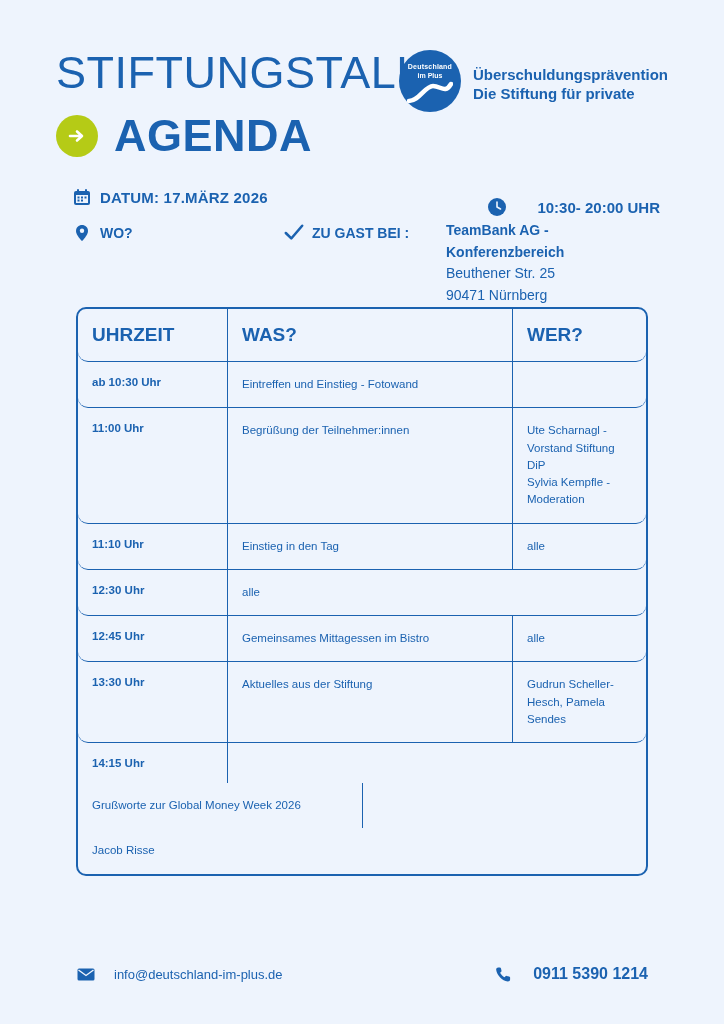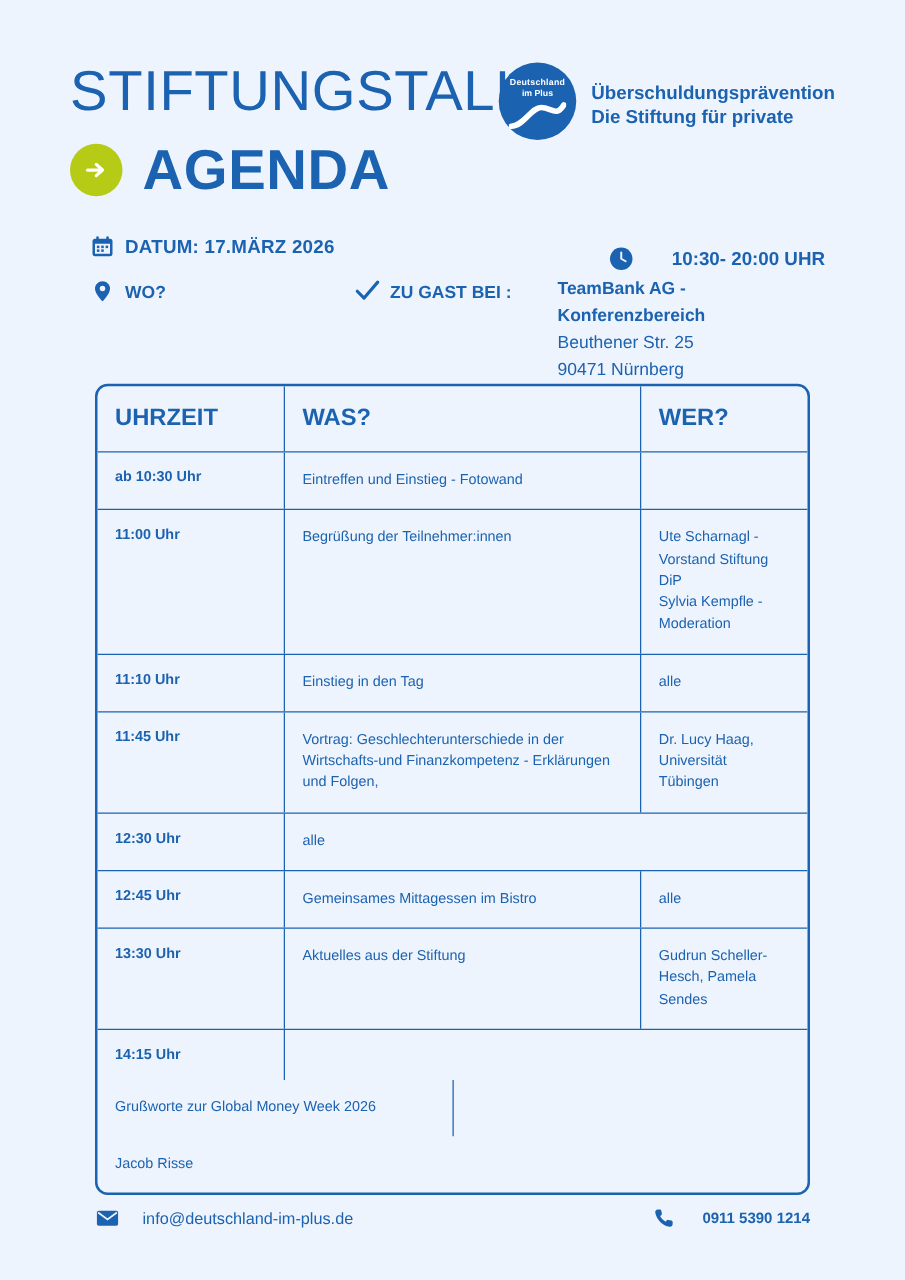--- a/index.html
+++ b/index.html
@@ -204,20 +204,21 @@
   .table {
     position: relative;
     margin: 10px 20px 0 20px;
     border: 2px solid #1b62b0;
     border-radius: 10px;
     overflow: hidden;
   }
   .trow {
     display: flex;
     border-bottom: 1.5px solid #1b62b0;
+    border-radius: 10px;
   }
   .trow:last-child { border-bottom: none; flex-direction: column; }
   .thead {
     height: 52px;
     align-items: center;
   }
   .c1 { width: 150px; flex: none; border-right: 1.5px solid #1b62b0; box-sizing: border-box; }
   .c2 { width: 285px; flex: none; border-right: 1.5px solid #1b62b0; box-sizing: border-box; }
   .c3 { flex: 1 1 auto; box-sizing: border-box; }
 
@@ -262,21 +263,21 @@
   .mail {
     display: flex;
     align-items: center;
     font-size: 13px;
     color: #1b62b0;
   }
   .mail .txt { margin-left: 10px; }
   .phone {
     display: flex;
     align-items: center;
-    font-size: 12px;
+    font-size: 16px;
     font-weight: bold;
     color: #1b62b0;
   }
   .phone .txt { margin-left: 12px; }
 </style>
 </head>
 <body>
 
 <div class="page">
   <div class="sheet">
@@ -382,26 +383,20 @@
           <div class="c3" style="white-space:pre-line">Ute Scharnagl - Vorstand Stiftung DiP
 Sylvia Kempfle - Moderation</div>
         </div>
 
         <div class="trow">
           <div class="c1">11:10 Uhr</div>
           <div class="c2">Einstieg in den Tag</div>
           <div class="c3"> alle</div>
         </div>
 
-        <div class="trow">
-          <div class="c1">11:45 Uhr</div>
-          <div class="c2">Vortrag: Geschlechterunterschiede in der Wirtschafts-und Finanzkompetenz - Erklärungen und Folgen,</div>
-          <div class="c3" style="white-space:pre-line"> Dr. Lucy  Haag, Universität
-Tübingen</div>
-        </div>
 
         <div class="trow">
           <div class="c1">12:30 Uhr</div>
           <div class="c3">alle</div>
         </div>
 
         <div class="trow">
           <div class="c1">12:45 Uhr</div>
           <div class="c2">Gemeinsames Mittagessen im Bistro</div>
           <div class="c3">alle</div>

